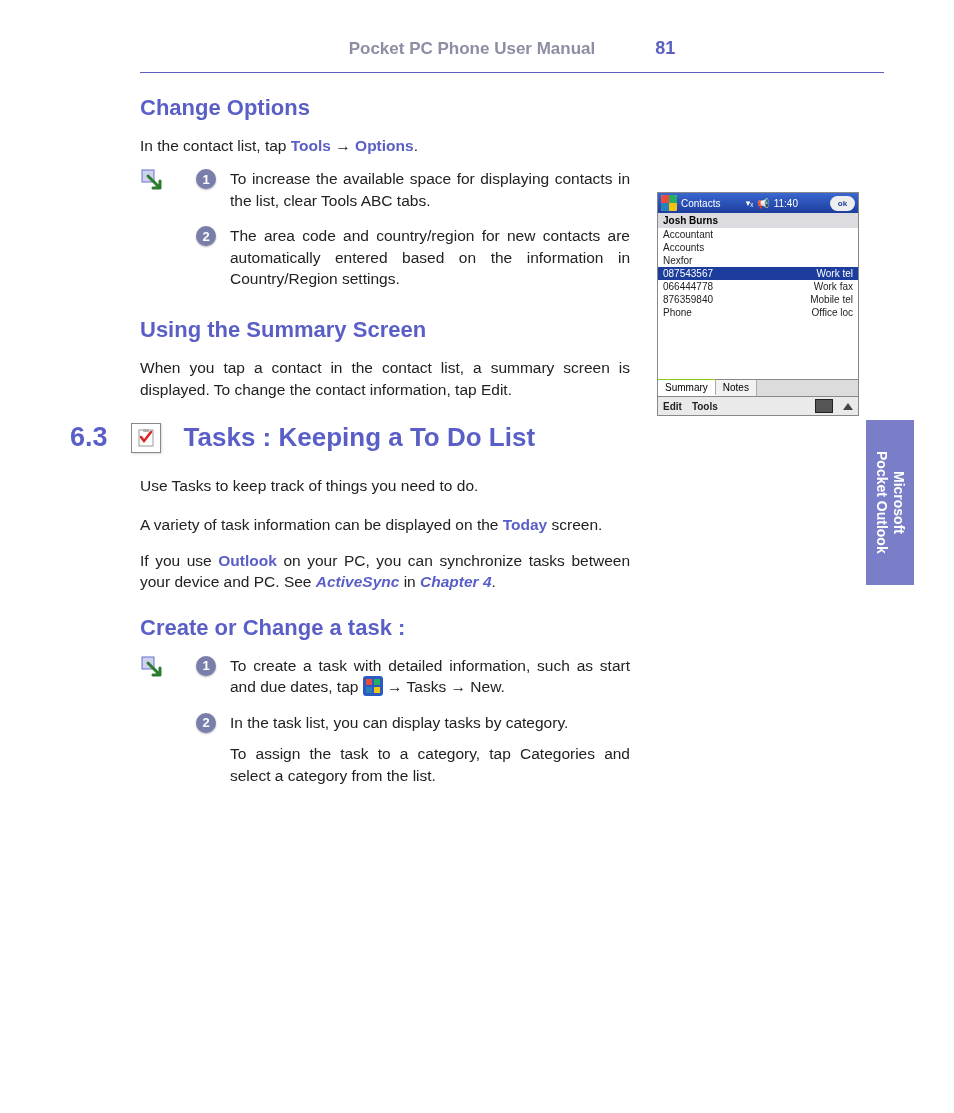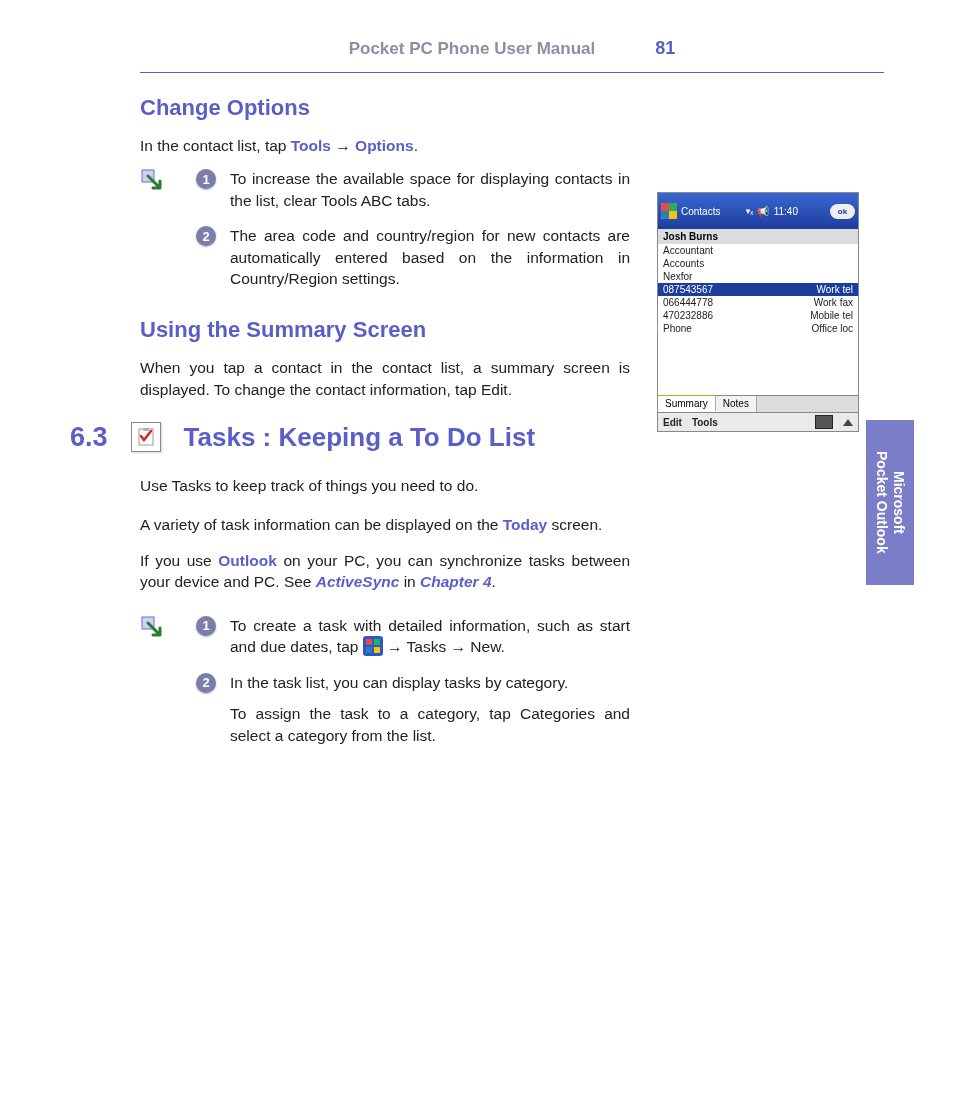--- a/index.html
+++ b/index.html
@@ -48,21 +48,21 @@
     font-size: 22px;
     margin: 0 0 14px 0;
     font-weight: bold;
   }
   h1.section {
     color: #5a5fc7;
     font-size: 26px;
     font-weight: bold;
     margin: 22px 0 22px 0;
     display: flex;
-    align-items: flex-start;
+    align-items: flex-end;
     gap: 23px;
   }
   .secnum {
     color: #5a5fc7;
     font-size: 27px;
     font-weight: bold;
   }
   .body-text {
     font-size: 15.5px;
     line-height: 1.38;
@@ -185,21 +185,21 @@
     font-family: Tahoma, Verdana, sans-serif;
     font-size: 10px;
     background: #fff;
   }
   .ss-titlebar {
     background: linear-gradient(#3a67d1, #1d3d9d);
     color: #fff;
     height: 20px;
     display: flex;
     align-items: center;
-    padding: 8px 3px;
+    padding: 0 3px;
     gap: 4px;
     font-size: 10px;
   }
   .ss-titlebar .win {
     width: 16px; height:16px; display:flex; flex-wrap:wrap;
     background: #fff; border-radius:2px; overflow:hidden;
   }
   .ss-titlebar .win span { width:8px; height:8px; }
   .ss-titlebar .spacer { flex:1; }
   .ss-titlebar .ok {
@@ -313,20 +313,21 @@
   </h1>
 
   <p class="body-text" style="margin:0 0 18px 0;">Use Tasks to keep track of things you need to do.</p>
   <p class="body-text" style="margin:0 0 14px 0;">
     <span>A variety of task information can be displayed on the </span><span class="kw">Today</span><span> screen.</span>
   </p>
   <p class="body-text" style="margin:0 0 22px 0;">
     <span>If you use </span><span class="kw">Outlook</span><span> on your PC, you can synchronize tasks between your device and PC. See </span><span class="kw-i">ActiveSync</span><span> in </span><span class="kw-i">Chapter 4</span><span>.</span>
   </p>
 
+  <h2>Create or Change a task :</h2>
 
   <div class="list-with-arrow">
     <span class="arrow-icon">
       <svg viewBox="0 0 26 26">
           <rect x="2" y="2" width="12" height="12" fill="#cfd2ee" stroke="#6a6fca"></rect>
           <path d="M8 8 L20 20 M20 20 L20 13 M20 20 L13 20" stroke="#2a7d2f" stroke-width="3" fill="none" stroke-linecap="round"></path>
         </svg>
     </span>
     <div class="num-list">
       <div class="num-item">
@@ -389,21 +390,21 @@
     <div class="ss-line ss-sel">
       <span>087543567</span>
         <span>Work tel</span>
     </div>
     <div id="ss-rest">
         <div class="ss-line">
           <span>066444778</span>
           <span>Work fax</span>
         </div>
         <div class="ss-line">
-          <span>470232886</span>
+          <span>876359840</span>
           <span>Mobile tel</span>
         </div>
         <div class="ss-line">
           <span>Phone</span>
           <span>Office loc</span>
         </div>
       </div>
     <div class="ss-empty"></div>
   </div>
   <div class="ss-tabs">

